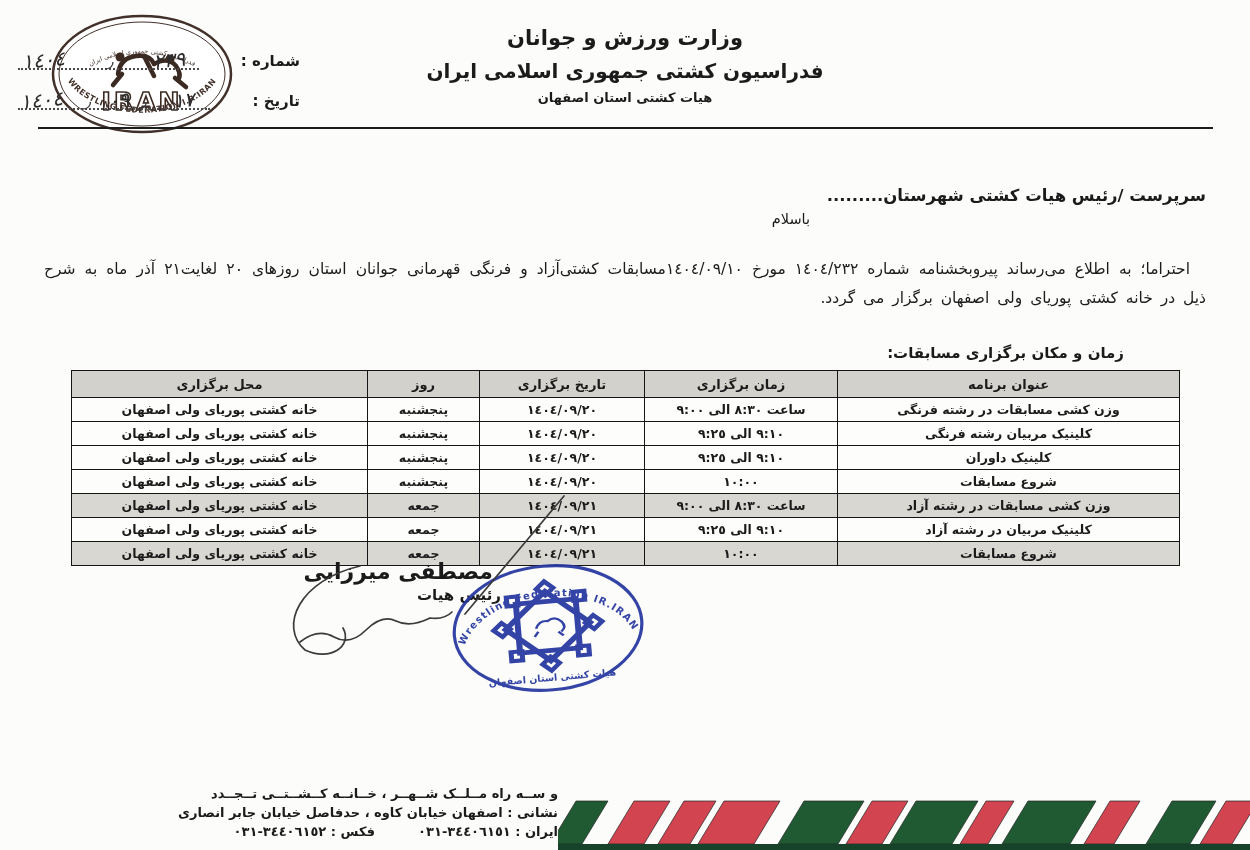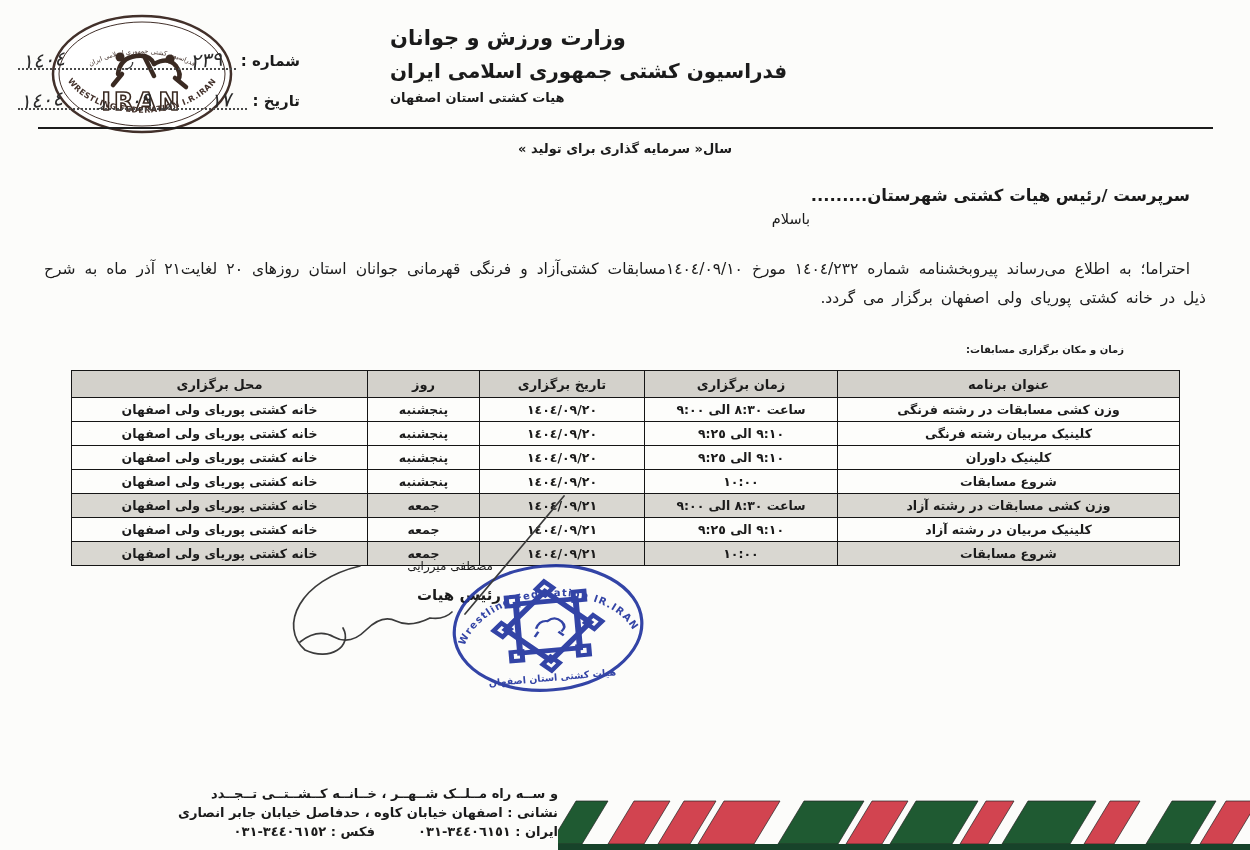--- a/index.html
+++ b/index.html
@@ -4,49 +4,49 @@
 <style>
   html,body{margin:0;padding:0;background:#ffffff;}
   .page{
     position:relative;width:1250px;height:850px;overflow:hidden;
     background:#fcfcfa;
     font-family:"DejaVu Sans",sans-serif;
     direction:rtl;color:#1b1b1b;
   }
   
   .logo{position:absolute;left:48px;top:12px;width:188px;height:126px;}
-  .hdr{position:absolute;top:26px;right:390px;width:470px;text-align:left;}
+  .hdr{position:absolute;top:26px;right:390px;width:470px;text-align:center;}
   .hdr-l1{font-size:21px;font-weight:bold;}
   .hdr-l2{font-size:20px;font-weight:bold;margin-top:9px;}
   .hdr-l3{font-size:13px;font-weight:bold;margin-top:7px;}
   .ref{position:absolute;top:30px;left:18px;width:282px;}
   .ref-row{display:flex;align-items:flex-end;gap:5px;height:40px;}
-  .ref-label{font-weight:bold;font-size:15px;white-space:nowrap;}
+  .ref-label{font-weight:bold;font-size:15px;white-space:nowrap;margin-left:37px;}
   .ref-dots{flex:1;position:relative;border-bottom:2px dotted #4a4a4a;height:30px;}
   .hand{position:absolute;bottom:-4px;font-size:20px;font-style:italic;color:#2b2b2b;
         transform:rotate(-5deg);letter-spacing:1px;white-space:nowrap;}
   .hand-sep{position:absolute;bottom:-2px;font-size:15px;font-style:italic;color:#3a3a3a;}
   .hr-top{position:absolute;top:127px;left:38px;width:1175px;height:2px;background:#1c1c1c;}
   .slogan{position:absolute;top:141px;right:390px;width:470px;text-align:center;
           font-size:13px;font-weight:bold;}
   
-  .recipient{position:absolute;top:186px;right:60px;font-size:16.5px;font-weight:bold;}
+  .recipient{position:absolute;top:186px;right:44px;font-size:16.5px;font-weight:bold;}
   .salutation{position:absolute;top:211px;right:440px;font-size:14.5px;margin-left:27px;}
   .body-p{position:absolute;top:239px;right:44px;width:1162px;font-size:15.5px;
           line-height:29px;text-align:justify;word-spacing:3px;text-indent:16px;}
-  .table-title{position:absolute;top:344px;right:126px;font-size:10px;font-weight:bold;}
+  .table-title{position:absolute;top:344px;right:126px;font-size:15px;font-weight:bold;}
   
   table.sched{position:absolute;top:370px;right:70px;width:1108px;border-collapse:collapse;
           table-layout:fixed;font-size:12.5px;font-weight:bold;background:#fdfdfb;}
   .sched th,.sched td{border:1.6px solid #151515;text-align:center;padding:0 12px;
           overflow:hidden;white-space:nowrap;height:23px;}
   .sched th{background:#d3d1cb;height:26px;font-size:13px;}
   .sched tr.shaded td{background:#d9d7d1;}
   
-  .sig-name{position:absolute;top:559px;right:757px;font-size:12px;font-weight:normal;z-index:1;}
+  .sig-name{position:absolute;top:559px;right:757px;font-size:22px;font-weight:bold;z-index:1;}
   .sig-title{position:absolute;top:586px;right:749px;font-size:15px;font-weight:bold;z-index:1;}
   .stamp{position:absolute;left:448px;top:560px;width:200px;height:135px;
          transform:rotate(-5deg);opacity:.93;z-index:2;}
   .scribble{position:absolute;left:250px;top:480px;width:340px;height:200px;z-index:3;pointer-events:none;}
   
   .footer{position:absolute;left:30px;top:784px;width:528px;text-align:right;
           font-size:13px;font-weight:bold;line-height:19px;}
   .footer .ltr{direction:ltr;unicode-bidi:bidi-override;display:inline-block;}
   .f-gap{display:inline-block;width:34px;}
   .band{position:absolute;left:558px;top:794px;width:692px;height:56px;}
@@ -103,21 +103,20 @@
         <span class="hand-sep" style="right:33%">ر</span>
         <span class="hand" style="right:42%">٠٩</span>
         <span class="hand-sep" style="right:62%">ر</span>
         <span class="hand" style="left:2px">١٤٠٤</span>
       </span>
     </div>
   </div>
 
   <div class="hr-top"></div>
 
-  <div class="slogan">سال« سرمایه گذاری برای تولید »</div>
 
   <div class="recipient">سرپرست /رئیس هیات کشتی شهرستان.........</div>
   <div class="salutation">باسلام</div>
 
   <p class="body-p">احتراما؛ به اطلاع می‌رساند پیروبخشنامه شماره ١٤٠٤/٢٣٢ مورخ ١٤٠٤/٠٩/١٠مسابقات کشتی‌آزاد و فرنگی قهرمانی جوانان استان روزهای ٢٠ لغایت٢١ آذر ماه به شرح ذیل در خانه کشتی پوریای ولی اصفهان برگزار می گردد.</p>
 
   <div class="table-title">زمان و مکان برگزاری مسابقات:</div>
 
   <table class="sched">
     <colgroup>

